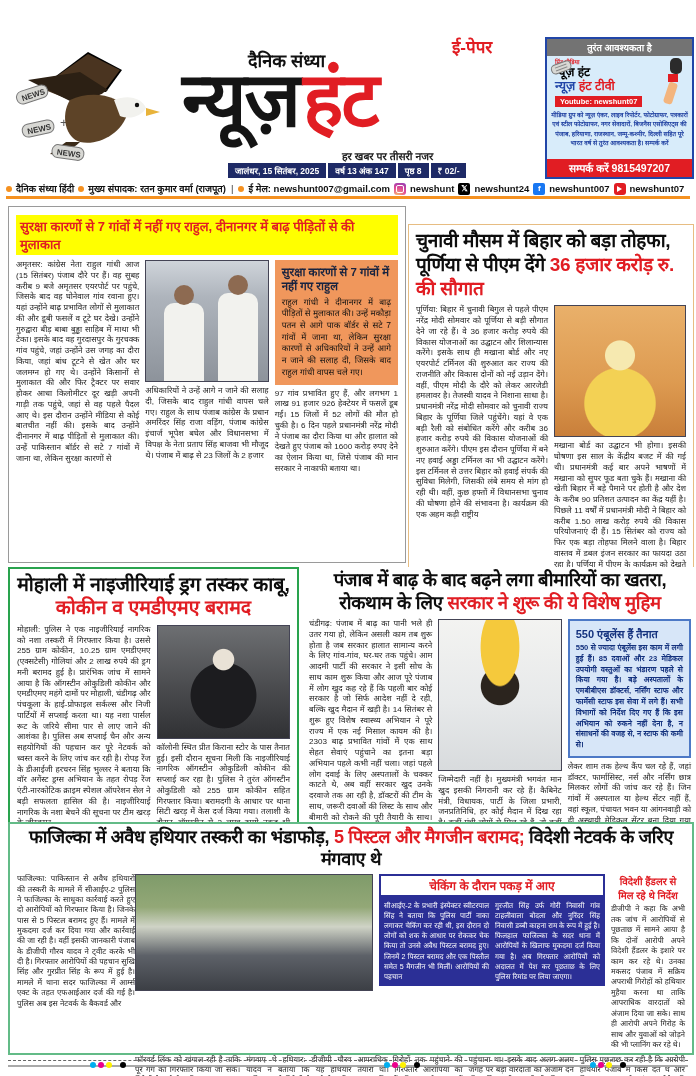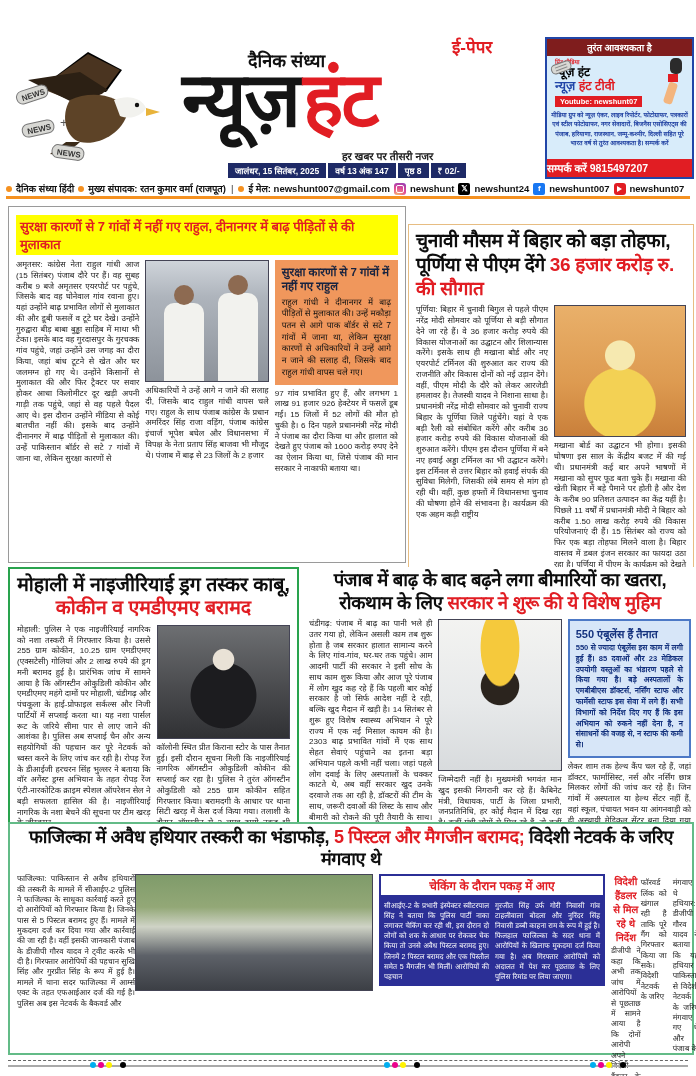--- a/index.html
+++ b/index.html
@@ -18,29 +18,29 @@
   .brand-black { font-size:76px; font-weight:800; color:#141414; letter-spacing:-2px; }
   .brand-red   { font-size:76px; font-weight:800; color:#e11d23; margin-left:4px; letter-spacing:-2px; }
   .epaper { position:absolute; left:452px; top:35px; color:#e11d23; font-weight:800; font-size:17px; }
   .tagline { position:absolute; left:342px; top:149px; font-size:10.5px; font-weight:700; color:#222; }
   .dateline { position:absolute; left:228px; top:163px; display:flex; gap:2px; }
   .dateseg { background:#1e2a66; color:#fff; font-size:8.5px; font-weight:700; padding:2px 7px; white-space:nowrap; }
 
   
   .adbox { position:absolute; left:545px; top:37px; width:149px; height:142px; border:2px solid #2146a8;
            background:#d8ecfa; display:flex; flex-direction:column; }
-  .ad-head { background:#7f1d1d; color:#fff; font-weight:700; font-size:9.5px; text-align:center; padding:2px 0; }
+  .ad-head { background:#737373; color:#fff; font-weight:700; font-size:9.5px; text-align:center; padding:2px 0; }
   .ad-brandwrap { position:relative; padding:2px 0 0 8px; }
   .ad-brand-label { font-size:6px; color:#e11d23; font-weight:700; }
   .ad-brand1 { color:#000000; font-weight:800; font-size:12px; line-height:1.1; }
   .ad-brand2 { font-weight:800; font-size:12.5px; line-height:1.2; }
   .ad-brand2 .blue { color:#2146a8; } .ad-brand2 .red { color:#e11d23; }
   .ad-yt { background:#e11d23; color:#fff; font-size:7.5px; font-weight:700; width:max-content; padding:1px 5px; margin:2px 0 3px 8px; }
   .ad-body { color:#1e3fa0; font-size:6.2px; text-align:center; padding:0 3px; line-height:1.5; font-weight:700;}
-  .ad-contact { background:#e11d23; color:#fff; font-weight:800; font-size:10.5px; padding:2px 0; margin-top:auto; }
+  .ad-contact { background:#e11d23; color:#fff; font-weight:800; font-size:10.5px; text-align:center; padding:2px 0; margin-top:auto; }
   .ad-mic { position:absolute; right:2px; top:0px; width:34px; height:52px; }
   .ad-news-roll { position:absolute; left:2px; top:2px; width:24px; height:18px; }
 
   
   .infobar { position:absolute; left:6px; top:181px; width:684px; height:18px;
              border-bottom:3px solid #f59120; display:flex; align-items:center; gap:4px;
              font-size:9.5px; font-weight:700; color:#111; white-space:nowrap; }
   .dot { width:6px; height:6px; border-radius:50%; background:#f59120; display:inline-block; }
   .bar-sep { color:#333; font-weight:400; margin:0 1px; }
   .sic { width:12px; height:12px; border-radius:3px; display:inline-flex; align-items:center; justify-content:center;
@@ -100,21 +100,21 @@
   .bluebox { background:#d7e6f8; border:2px solid #4d79c6; padding:5px 6px; margin-bottom:4px; }
   .bluebox .t { color:#14327e; font-weight:800; font-size:11px; margin-bottom:2px; }
   .bluebox .b { color:#14327e; font-size:7.6px; line-height:1.42; text-align:justify; font-weight:600; }
 
   
   #fazilka { left:8px; top:822px; width:686px; height:233px; border:2px solid #63bb87; padding:3px 7px; }
   #fazilka .hl { font-size:18px; font-weight:800; line-height:1.2; text-align:center; color:#0d0d0d; letter-spacing:-0.3px; }
   #fazilka .hl .red { color:#e11d23; }
   .f-row { display:flex; gap:0; margin-top:4px; height:172px; }
   .f-col1 { width:118px; flex:none; font-size:7.8px; }
-  .f-right { flex:1; display:flex; min-width:0; }
+  .f-right { flex:1; display:flex; flex-direction:column; min-width:0; }
   .f-top { display:flex; gap:6px; }
   .photo-fazilka { width:238px; height:117px; flex:none;
     background: linear-gradient(180deg,#7f9b6a 0%,#93a877 28%, #cfd3c6 45%, #5d6168 70%, #3c3f45 100%); }
   .f-box { width:226px; flex:none; }
   .f-box .strip { border:2px solid #2b2f96; background:#fff; color:#e11d23; font-weight:800; font-size:12px; text-align:center; padding:1px 0; }
   .f-box .body { background:#2b2f96; color:#fff; display:flex; gap:6px; padding:4px 5px; font-size:7.1px; line-height:1.42; text-align:justify; }
   .f-box .body > div { flex:1; min-width:0; }
   .f-side { flex:1; min-width:0; }
   .f-side .t { color:#e11d23; font-weight:800; font-size:10px; text-align:center; margin-bottom:2px; }
   .f-side .b { font-size:7.6px; text-align:justify; line-height:1.38; }

